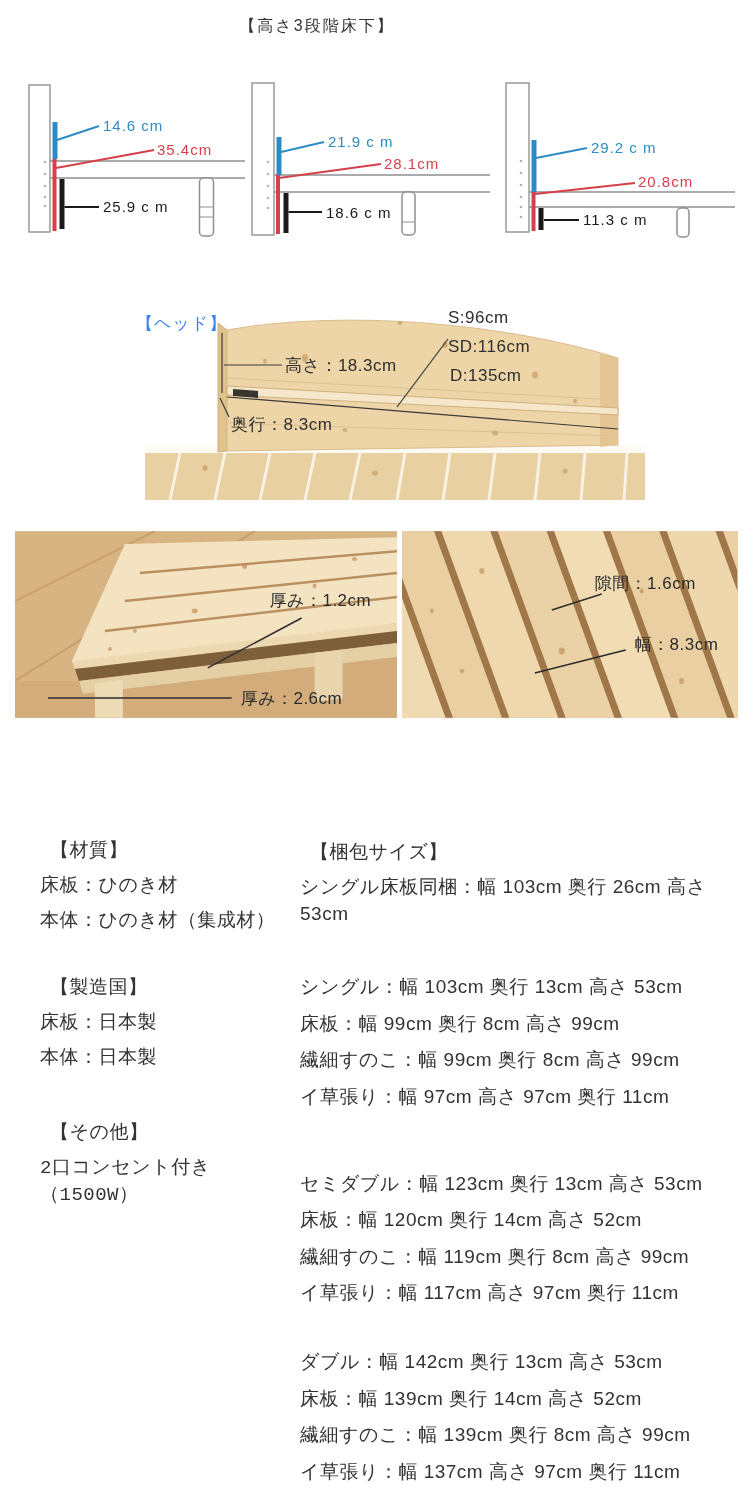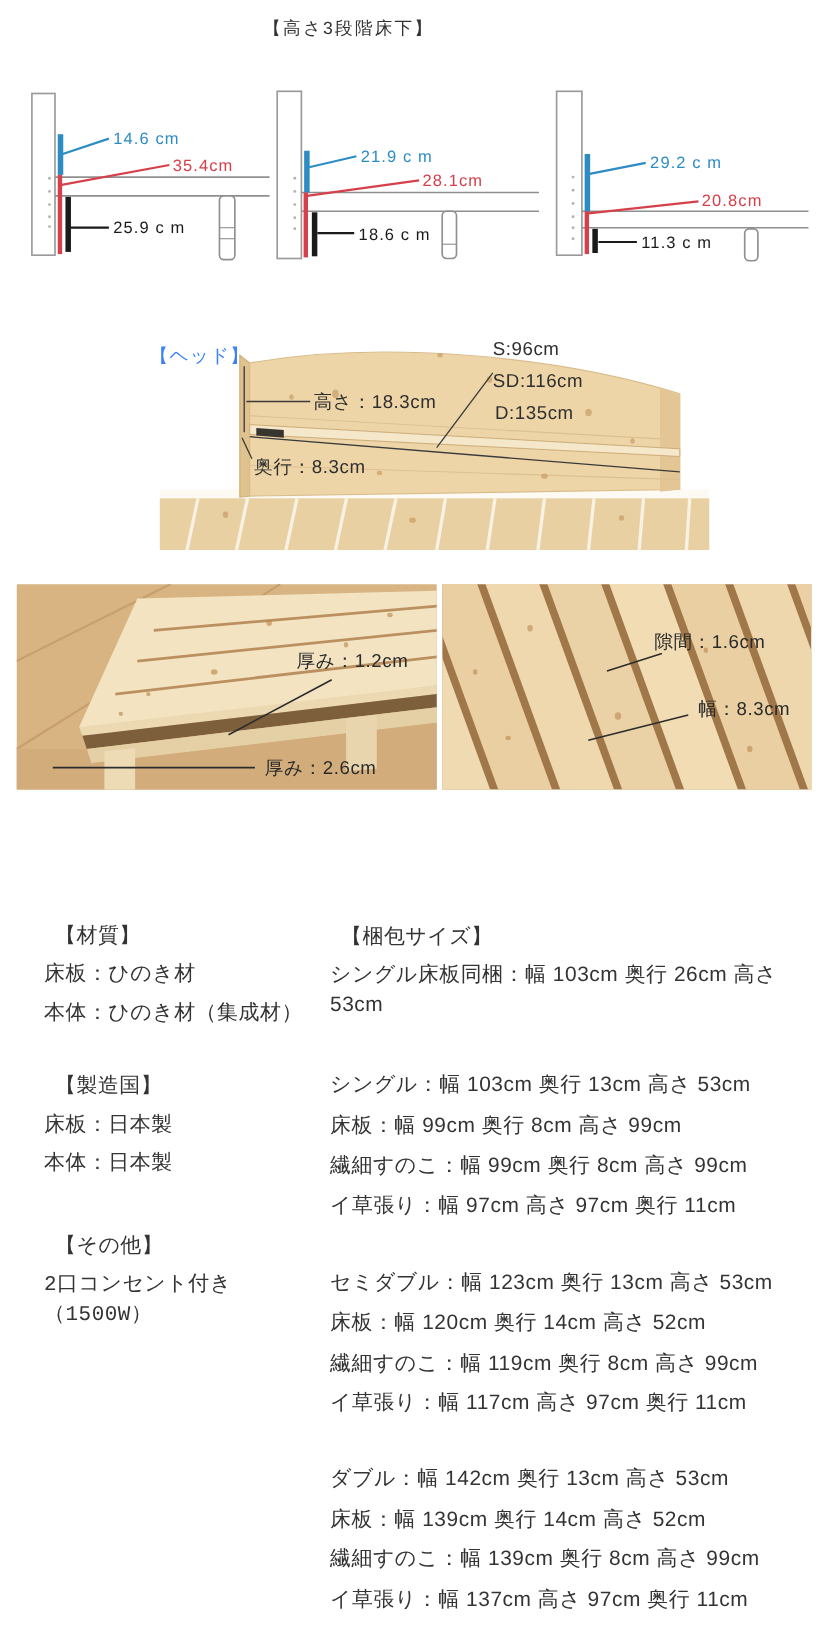--- a/index.html
+++ b/index.html
@@ -20,21 +20,21 @@
   
   .col{position:absolute;font-size:19px;letter-spacing:0.5px;color:#333;}
   .col-left{left:40px;top:830px;width:260px;font-family:Liberation Mono, monospace;}
   .col-right{left:300px;top:830px;width:450px;}
   .spec-h{line-height:27px;padding-left:10px;margin:0;}
   .spec-line{line-height:27px;margin:0;}
   .mt8{margin-top:8px;}
   .mt9{margin-top:9.5px;}
   .mt40{margin-top:40px;}
   .mt42{margin-top:42px;}
-  .mt43{margin-top:43px;}
+  .mt43{margin-top:60px;}
   .mt46{margin-top:46px;}
   .mt48{margin-top:48px;}
 </style>
 </head>
 <body>
 
 <div class="page">
 
   <div class="title">【高さ3段階床下】</div>
 

